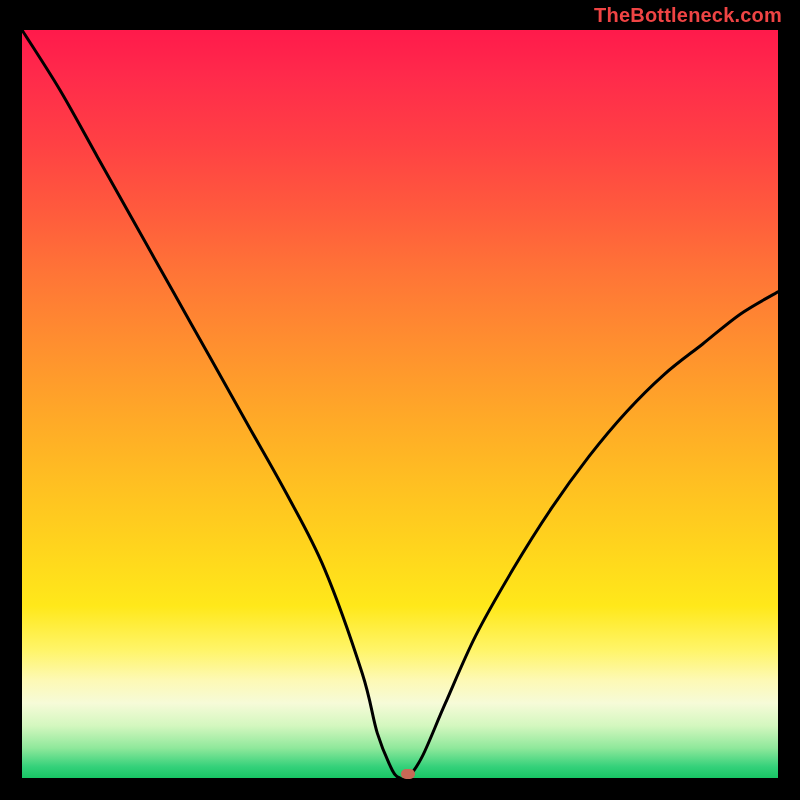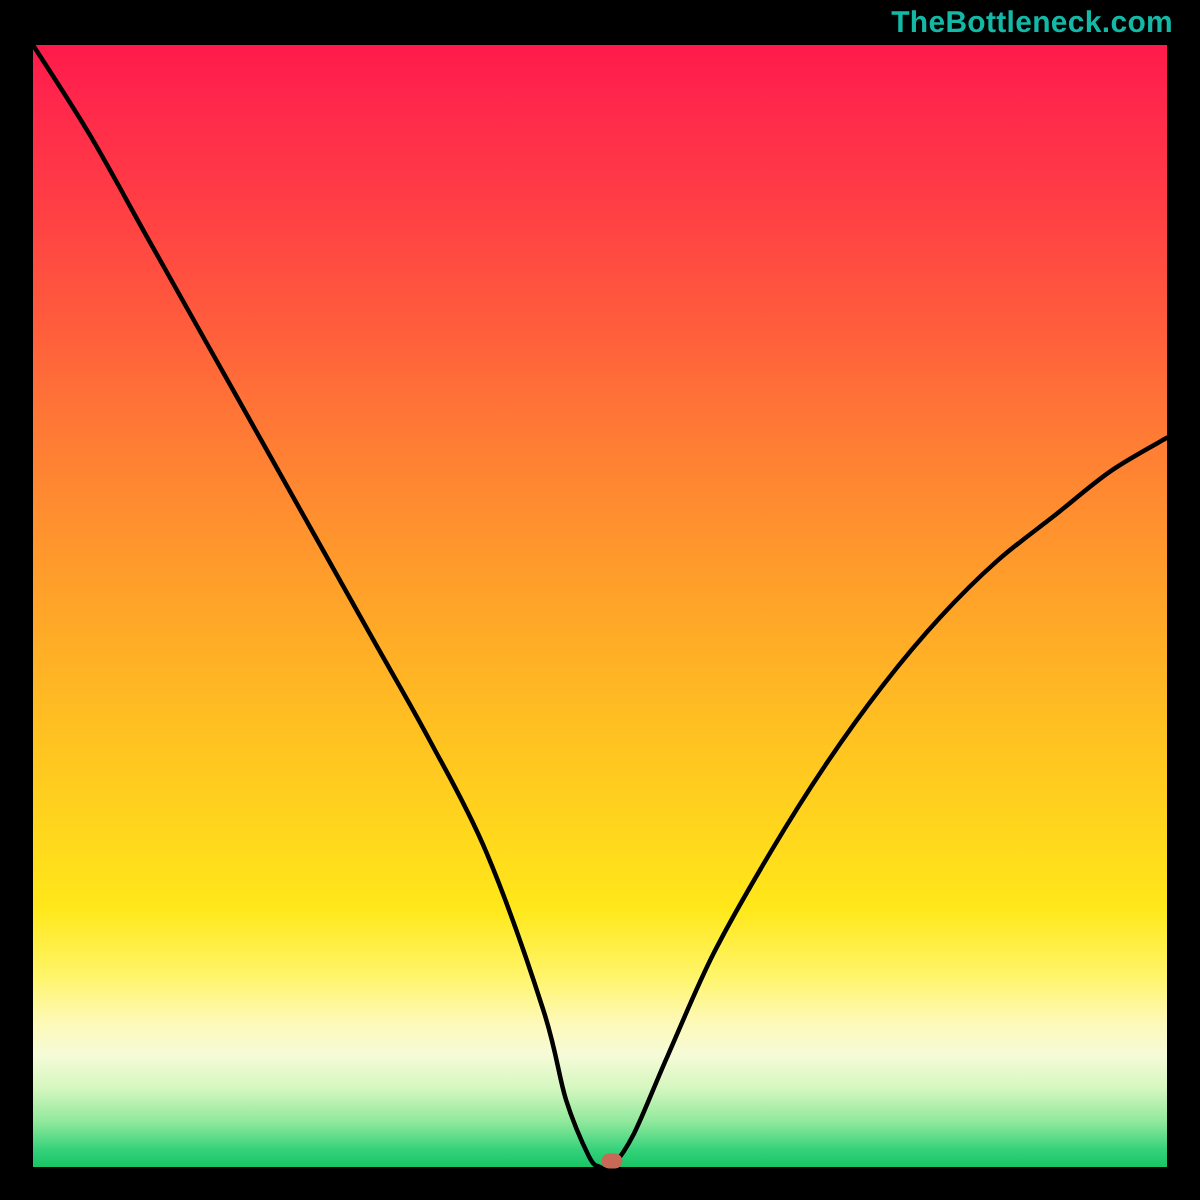--- a/index.html
+++ b/index.html
@@ -14,21 +14,21 @@
   .frame {
     position: relative;
     width: 800px;
     height: 800px;
     background: #000;
   }
   .watermark {
     position: absolute;
     top: 4px;
     right: 18px;
-    color: #14b8a6;
+    color: #ef4444;
     font-size: 20px;
     font-weight: 600;
     letter-spacing: 0.2px;
     z-index: 10;
   }
   .plot {
     position: absolute;
     left: 22px;
     top: 30px;
     width: 756px;

